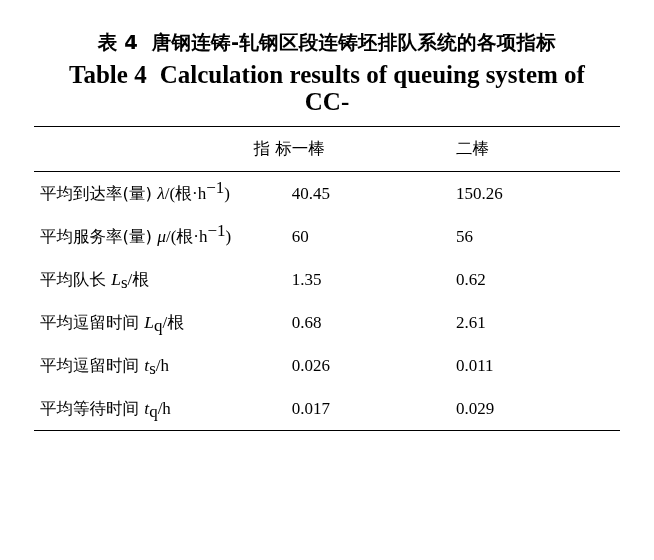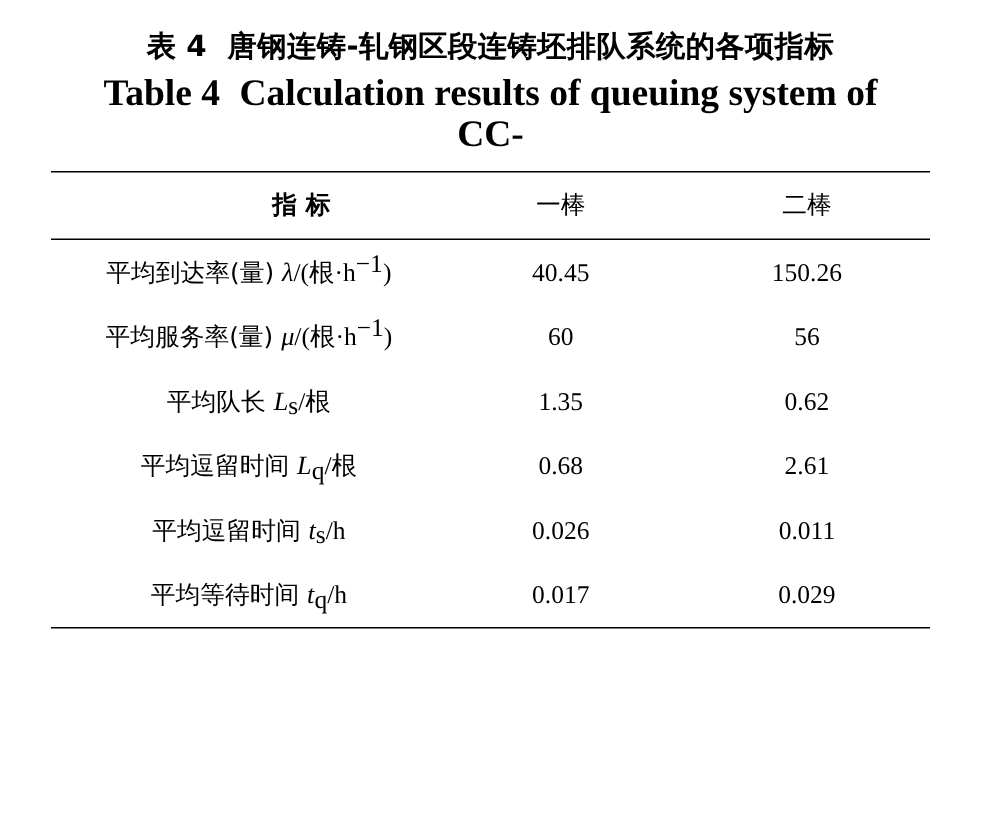--- a/index.html
+++ b/index.html
@@ -12,21 +12,21 @@
     height: 560px;
     font-family: "Liberation Serif", "DejaVu Serif", serif;
     color: #000000;
     overflow: hidden;
   }
   .page {
     position: relative;
     width: 654px;
     height: 560px;
     box-sizing: border-box;
-    padding: 0 34px;
+    padding: 12px 34px;
   }
   .caption {
     text-align: center;
     padding-top: 16px;
   }
   .caption-cn {
     font-family: "DejaVu Sans", "Liberation Sans", sans-serif;
     font-weight: bold;
     font-size: 19.5px;
     line-height: 30px;
@@ -72,32 +72,30 @@
     height: 0;
     padding: 0;
   }
   .rule-bottom td {
     border-top: 1.6px solid #000;
     height: 0;
     padding: 0;
   }
   .head-row td {
     height: 44px;
-    text-align: center;
     font-family: "DejaVu Sans", "Liberation Sans", sans-serif;
     font-size: 16.5px;
   }
   .head-row td.col-label {
-    text-align: center;
+    text-align: right;
     padding-left: 76px;
-    font-weight: bold;
   }
   .body-row td {
     height: 43px;
-    text-align: center;
+    text-align: left;
     font-size: 16.5px;
   }
   .body-row td.label {
     font-family: "DejaVu Sans", "Liberation Sans", sans-serif;
     font-size: 16.5px;
     padding-left: 6px;
   }
   .body-row:first-of-type td {
     height: 48px;
   }

